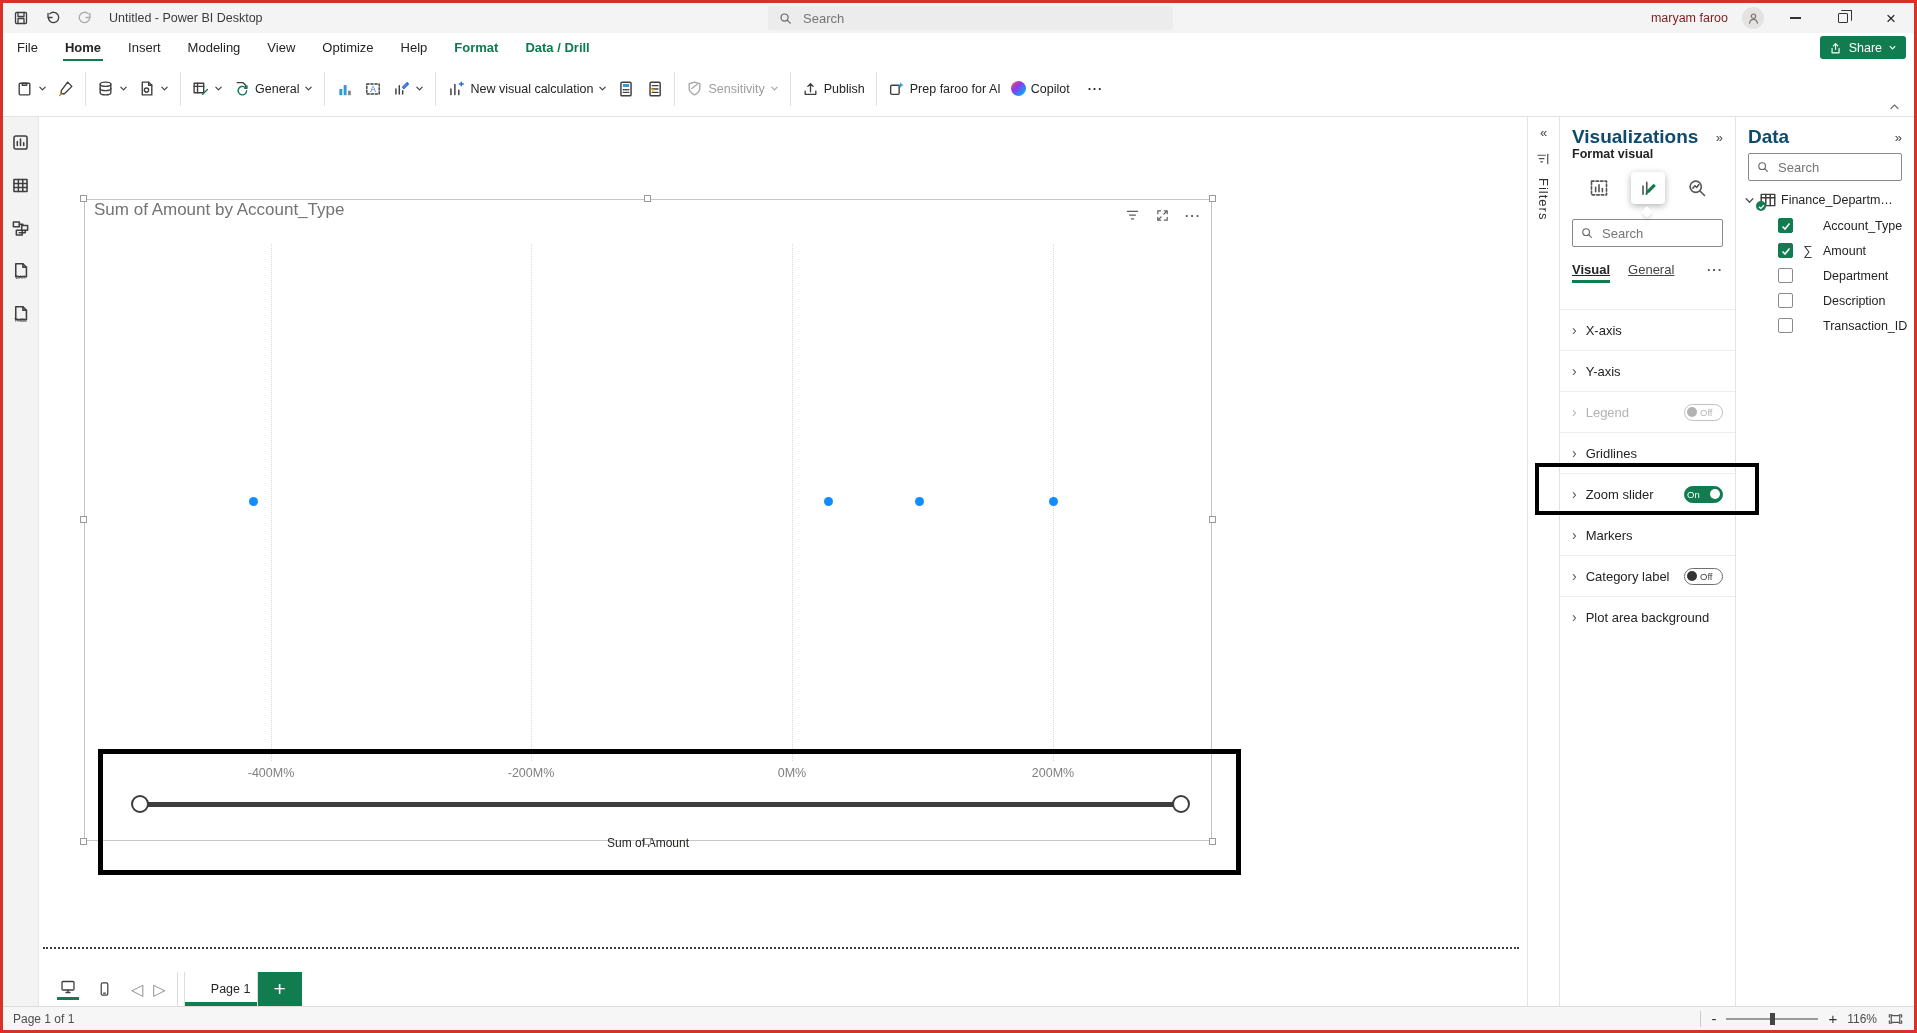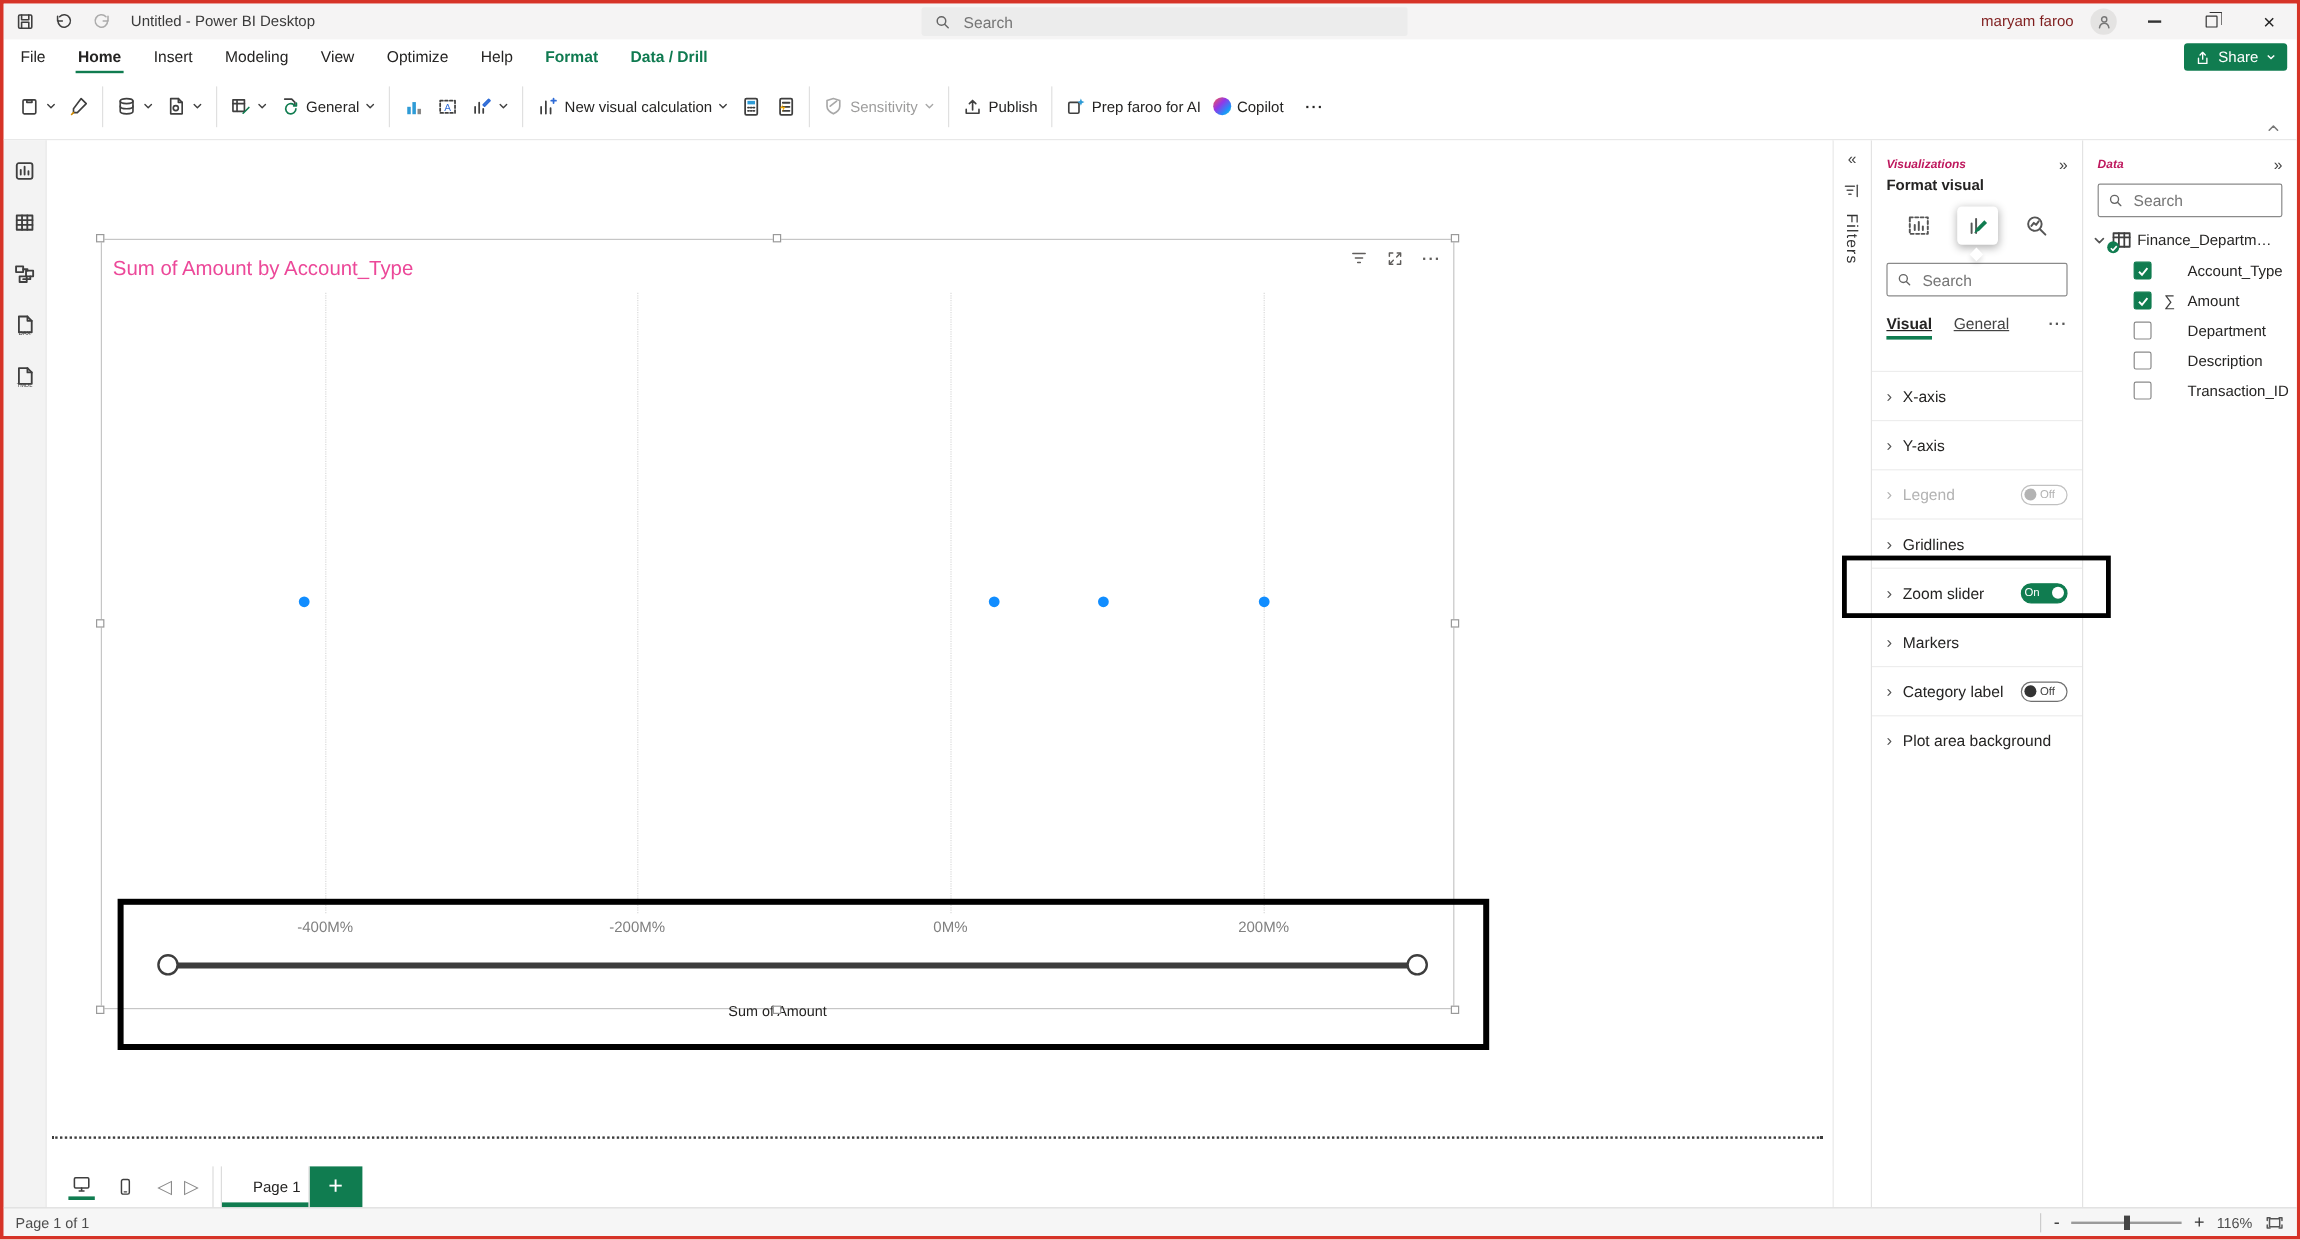--- a/index.html
+++ b/index.html
@@ -34,21 +34,21 @@
   .chev{flex:none;}
   .dim{opacity:.45;}
   .ribbon-collapse{position:absolute;right:14px;bottom:5px;}
   .copilot-dot{width:15px;height:15px;border-radius:50%;background:linear-gradient(135deg,#f2555a 5%,#9237e8 40%,#1e93fa 75%,#2ad0ca);}
   
   .main{position:absolute;left:0;top:114px;right:0;bottom:24px;display:flex;}
   .leftstrip{width:36px;background:#f3f3f3;border-right:1px solid #e6e6e6;display:flex;flex-direction:column;align-items:center;padding-top:16px;gap:24px;flex:none;}
   .canvas{flex:1;position:relative;background:#fff;overflow:hidden;}
   
   .visual{position:absolute;left:45px;top:82px;width:1128px;height:642px;border:1px solid #c6c6c6;background:#fff;}
-  .v-title{position:absolute;left:9px;top:14px;font-size:17px;color:#ec4899;}
+  .v-title{position:absolute;left:9px;top:0;font-size:17px;color:#737373;}
   .v-header{position:absolute;right:10px;top:8px;display:flex;gap:15px;align-items:center;color:#605e5c;}
   .v-ellipsis{font-size:13px;font-weight:bold;letter-spacing:1px;color:#605e5c;line-height:10px;}
   .gl{position:absolute;top:44px;height:517px;width:0;border-left:1px dotted #d9d9d9;}
   .dot{position:absolute;top:297px;width:9px;height:9px;border-radius:50%;background:#118dff;}
   .tick{position:absolute;top:566px;transform:translateX(-50%);font-size:12.5px;color:#808080;}
   .sl-line{position:absolute;left:55px;top:602px;width:1041px;height:5px;background:#3d3d3d;border-radius:2px;}
   .sl-h{position:absolute;top:595px;width:18px;height:18px;border:2.5px solid #3d3d3d;border-radius:50%;background:#fff;}
   .v-axis-title{position:absolute;left:0;top:636px;width:100%;text-align:center;font-size:12px;color:#252423;}
   .hnd{position:absolute;width:7px;height:7px;background:#fff;border:1.5px solid #9a9a9a;}
   .pageline{position:absolute;left:4px;right:8px;top:830px;border-top:2px dotted #3c3c3c;}
@@ -62,21 +62,21 @@
   .page-tab{position:relative;height:34px;display:flex;align-items:center;justify-content:center;width:74px;font-size:12.5px;color:#252423;border-left:1px solid #dcdcdc;border-right:1px solid #dcdcdc;padding-left:20px;}
   .page-tab:after{content:"";position:absolute;left:0;right:0;bottom:0;height:4px;background:#107c50;}
   .new-page{width:44px;height:34px;background:#107c50;color:#fff;font-size:21px;display:flex;align-items:center;justify-content:center;}
   
   .filters-strip{width:32px;border-left:1px solid #e3e3e3;background:#fff;display:flex;flex-direction:column;align-items:center;padding-top:8px;gap:12px;flex:none;}
   .glyph-sm{font-size:13px;color:#444;}
   .filters-label{writing-mode:vertical-rl;font-size:13px;color:#333;letter-spacing:1px;}
   
   .viz-panel{width:176px;border-left:1px solid #e3e3e3;background:#fff;flex:none;position:relative;}
   .panel-head{height:30px;display:flex;align-items:center;justify-content:space-between;padding:10px 12px 0 12px;}
-  .panel-title{font-size:10px;font-weight:bold;color:#be185d;font-style:italic;}
+  .panel-title{font-size:19px;font-weight:bold;color:#0c4a6e;}
   .panel-sub{height:22px;padding:0 12px;font-size:12.5px;font-weight:bold;color:#252423;}
   .viz-icons{height:38px;display:flex;align-items:center;justify-content:space-around;padding:0 14px;}
   .viz-ic{width:34px;height:32px;display:flex;align-items:center;justify-content:center;border-radius:4px;position:relative;}
   .viz-ic.sel{background:#fff;box-shadow:0 2px 7px rgba(0,0,0,.3);}
   .viz-ic.sel:after{content:"";position:absolute;left:12px;bottom:-12px;width:8px;height:8px;background:#fff;transform:rotate(45deg);box-shadow:2px 2px 4px rgba(0,0,0,.12);}
   .srchbox{height:28px;margin:12px 12px 0 12px;border:1px solid #8a8a8a;border-radius:2px;display:flex;align-items:center;gap:6px;padding:0 7px;background:#fff;}
   .srchbox input{border:none;outline:none;background:transparent;font-size:13px;color:#555;width:100%;font-family:inherit;}
   .viz-tabs{height:36px;display:flex;align-items:flex-end;gap:18px;padding:0 12px 6px 12px;font-size:13px;color:#444;}
   .vtab{position:relative;text-decoration:underline;}
   .vtab.sel{font-weight:bold;color:#252423;}

